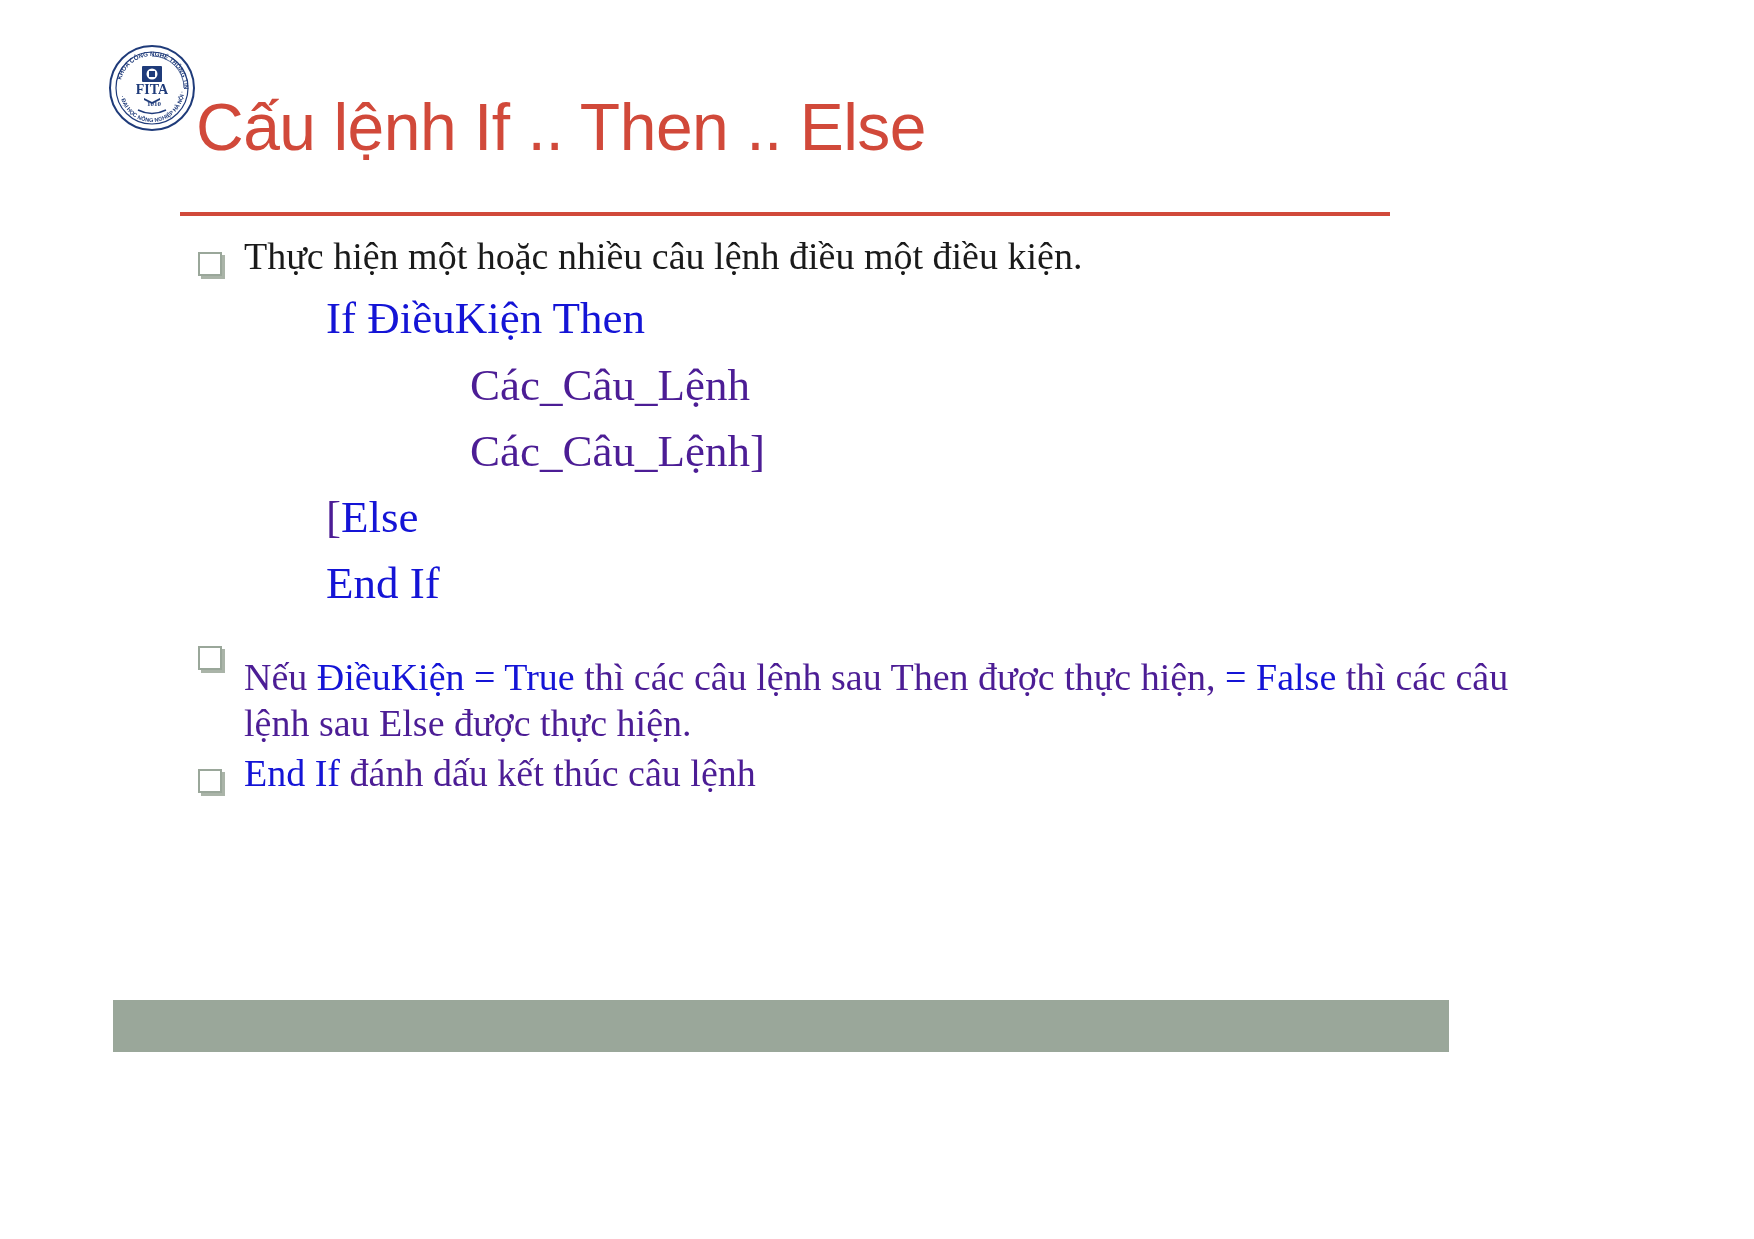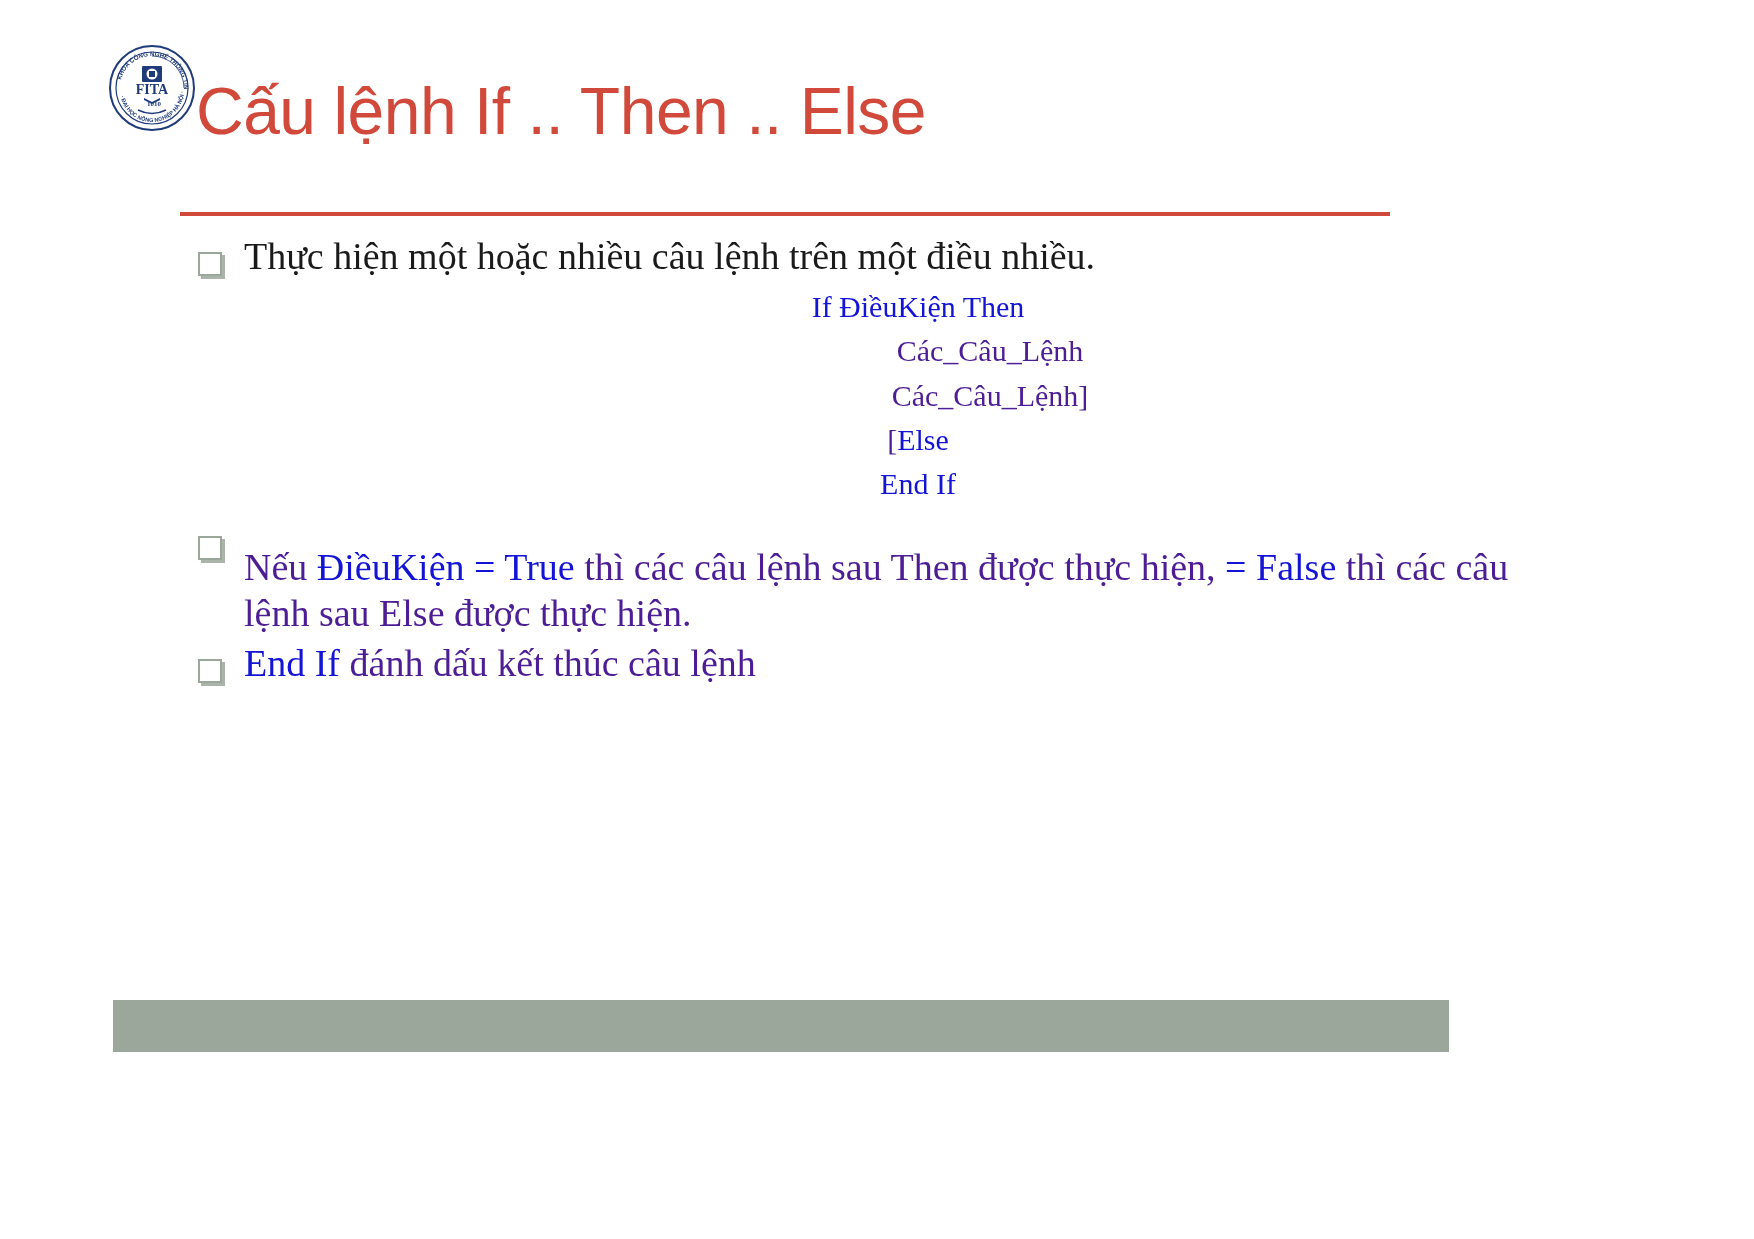--- a/index.html
+++ b/index.html
@@ -28,21 +28,21 @@
     top: 44px;
     width: 88px;
     height: 88px;
   }
   .logo svg { display: block; }
 
   
   .title {
     position: absolute;
     left: 196px;
-    top: 76px;
+    top: 92px;
     font-family: "Liberation Sans", sans-serif;
     font-size: 66px;
     line-height: 1.08;
     color: #D1493A;
     letter-spacing: -0.5px;
     white-space: nowrap;
   }
 
   .title-rule {
     position: absolute;
@@ -84,24 +84,23 @@
     flex: 1 1 auto;
   }
   .bullet-text.tight { line-height: 1.22; margin-top: 28px; }
 
   .blue { color: #1414D6; }
   .dark { color: #4c1d95; }
 
   
   .code-block {
     margin: 4px 0 4px 0;
-    font-size: 30px;
+    font-size: 45px;
     line-height: 1.47;
     color: #1a1a1a;
-    text-align: center;
   }
   .code-line { white-space: pre; }
   .code-ind1 { padding-left: 146px; }
   .code-ind2 { padding-left: 290px; }
 
   .para-gap { height: 6px; }
 
   
   .footer-bar {
     position: absolute;
@@ -142,21 +141,21 @@
     </svg>
   </div>
 
   <div class="title">Cấu lệnh If .. Then .. Else</div>
   <div class="title-rule"></div>
 
   <div class="body-area">
 
     <div class="bullet-row">
       <span class="bullet-marker"></span>
-      <span class="bullet-text">Thực hiện một hoặc nhiều câu lệnh trên một điều nhiều.</span>
+      <span class="bullet-text">Thực hiện một hoặc nhiều câu lệnh điều một điều kiện.</span>
     </div>
 
 
     <div class="code-block">
       <div class="code-line code-ind1 blue">If ĐiềuKiện Then</div>
       <div class="code-line code-ind2 dark">Các_Câu_Lệnh</div>
       <div class="code-line code-ind2 dark">Các_Câu_Lệnh]</div>
       <div class="code-line code-ind1"><span class="dark">[</span><span class="blue">Else</span></div>
       <div class="code-line code-ind1 blue">End If</div>
     </div>

